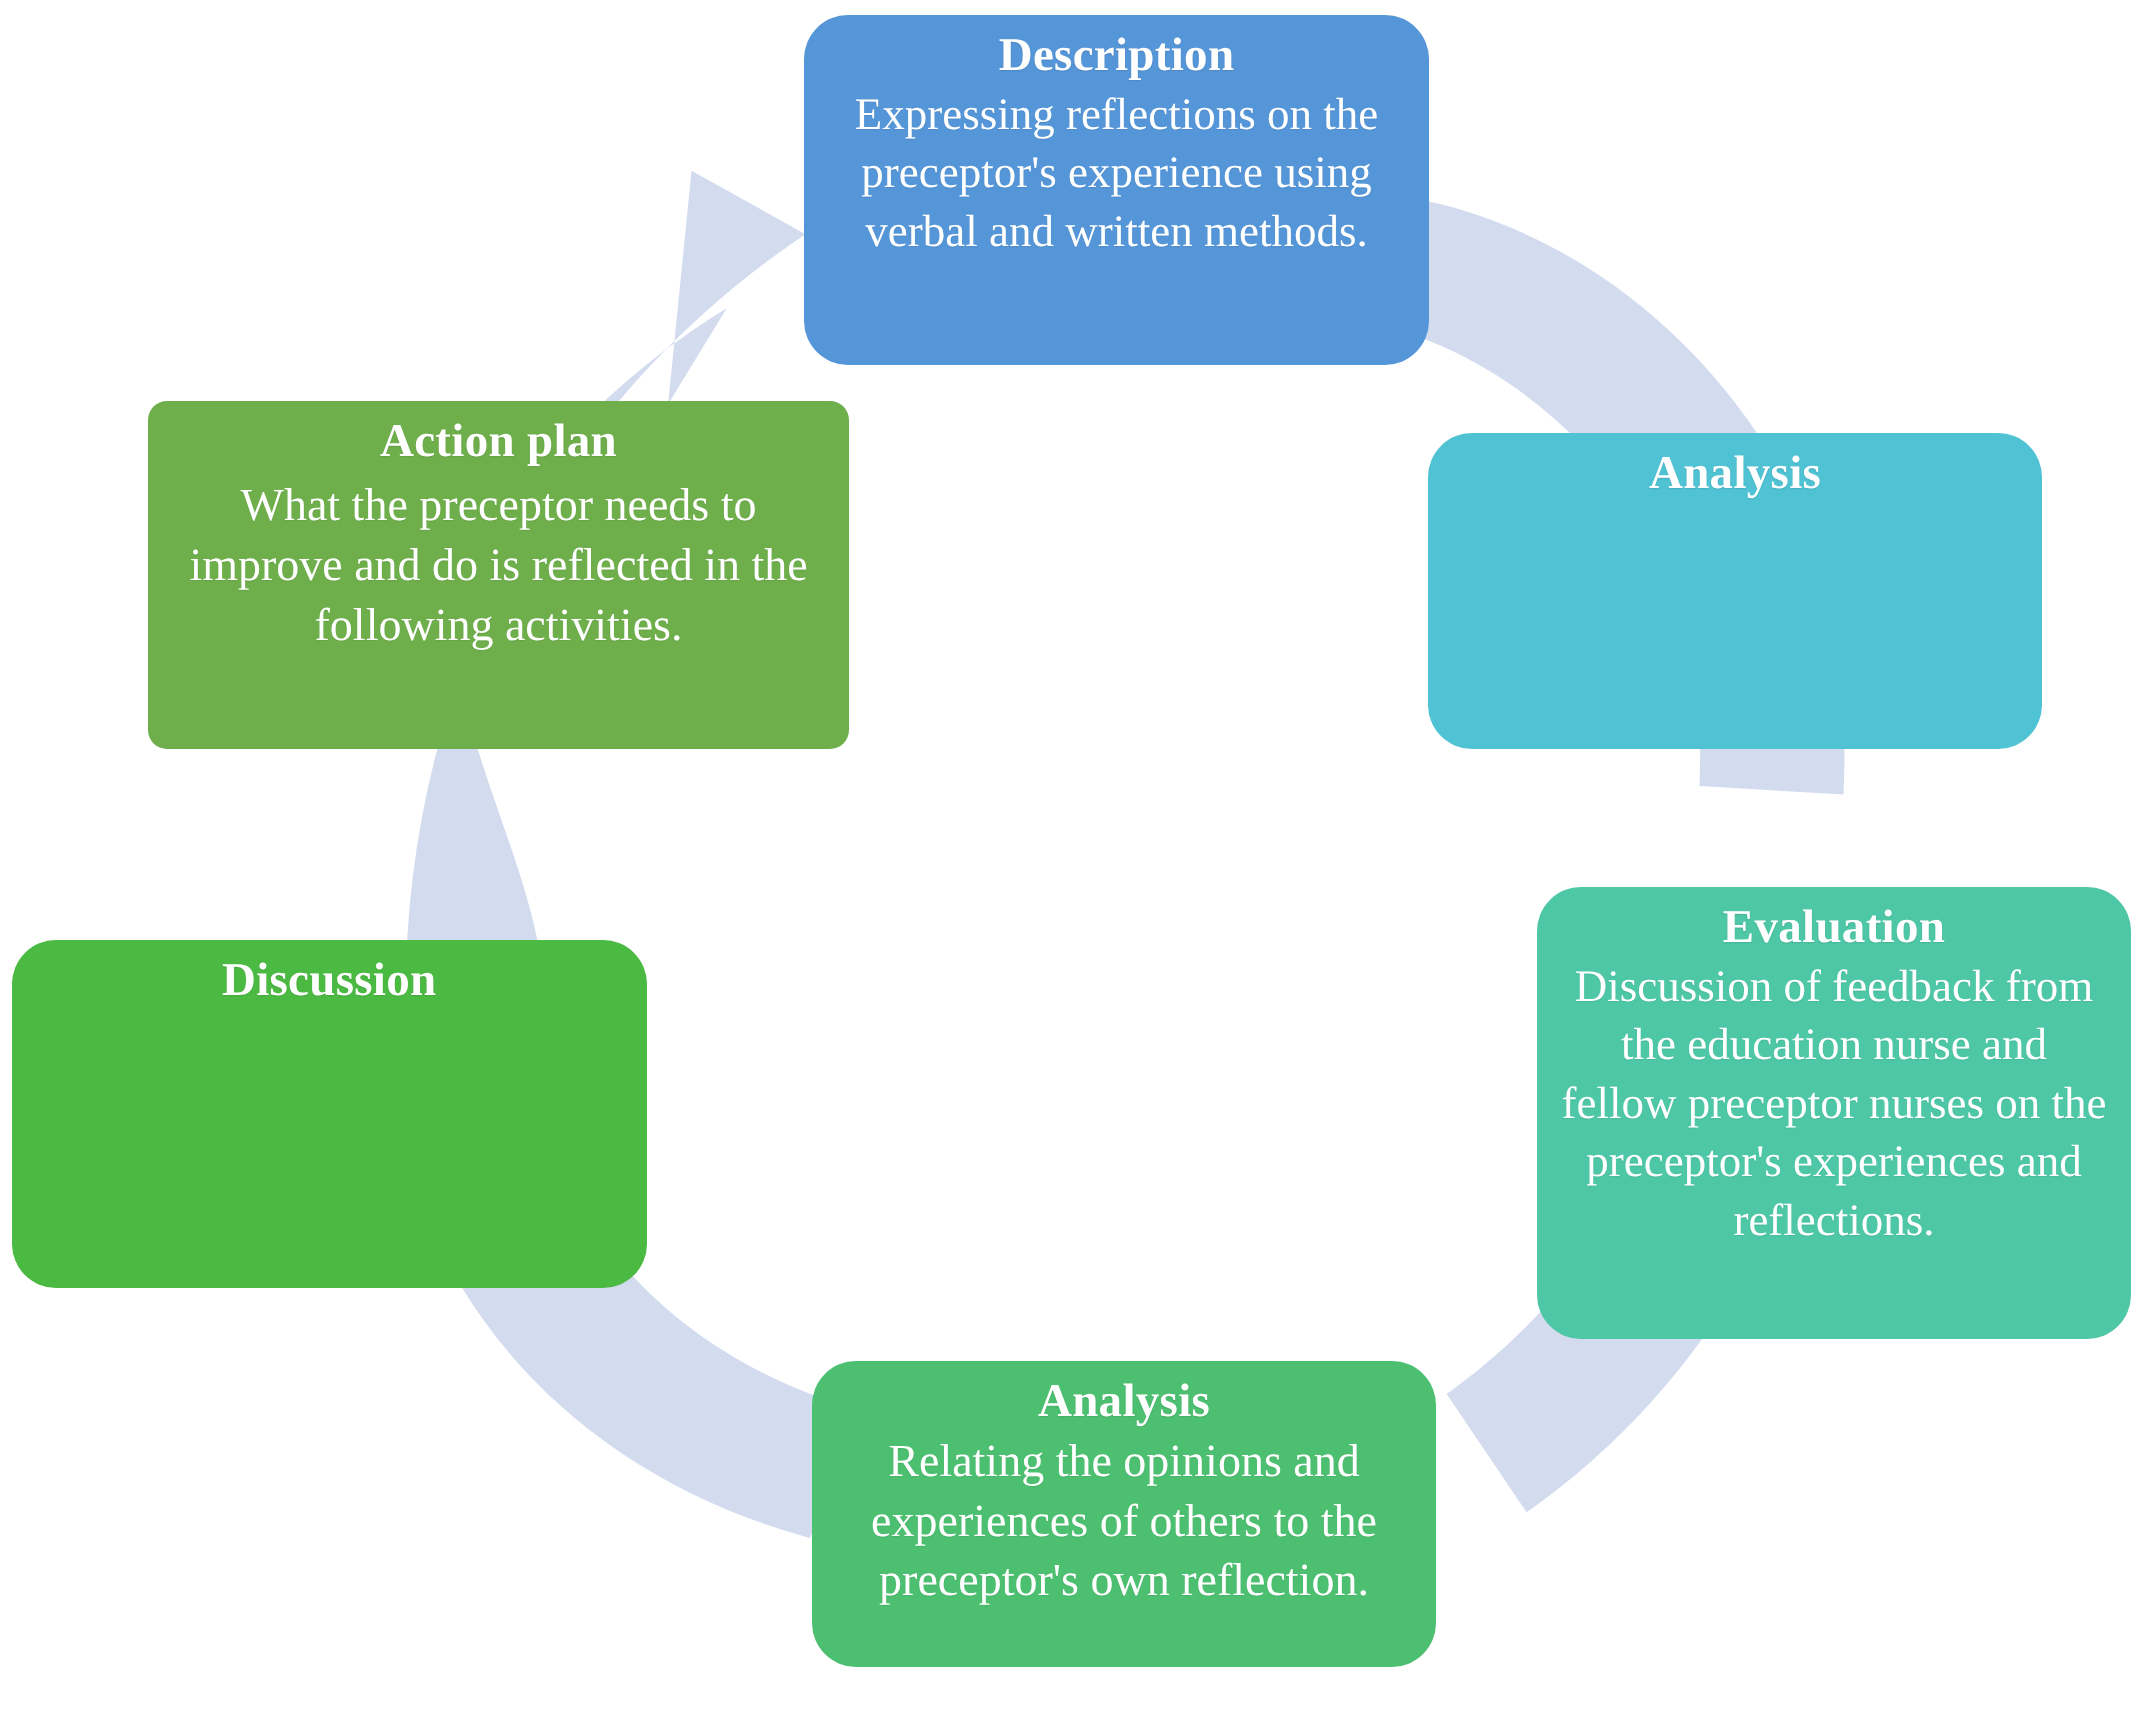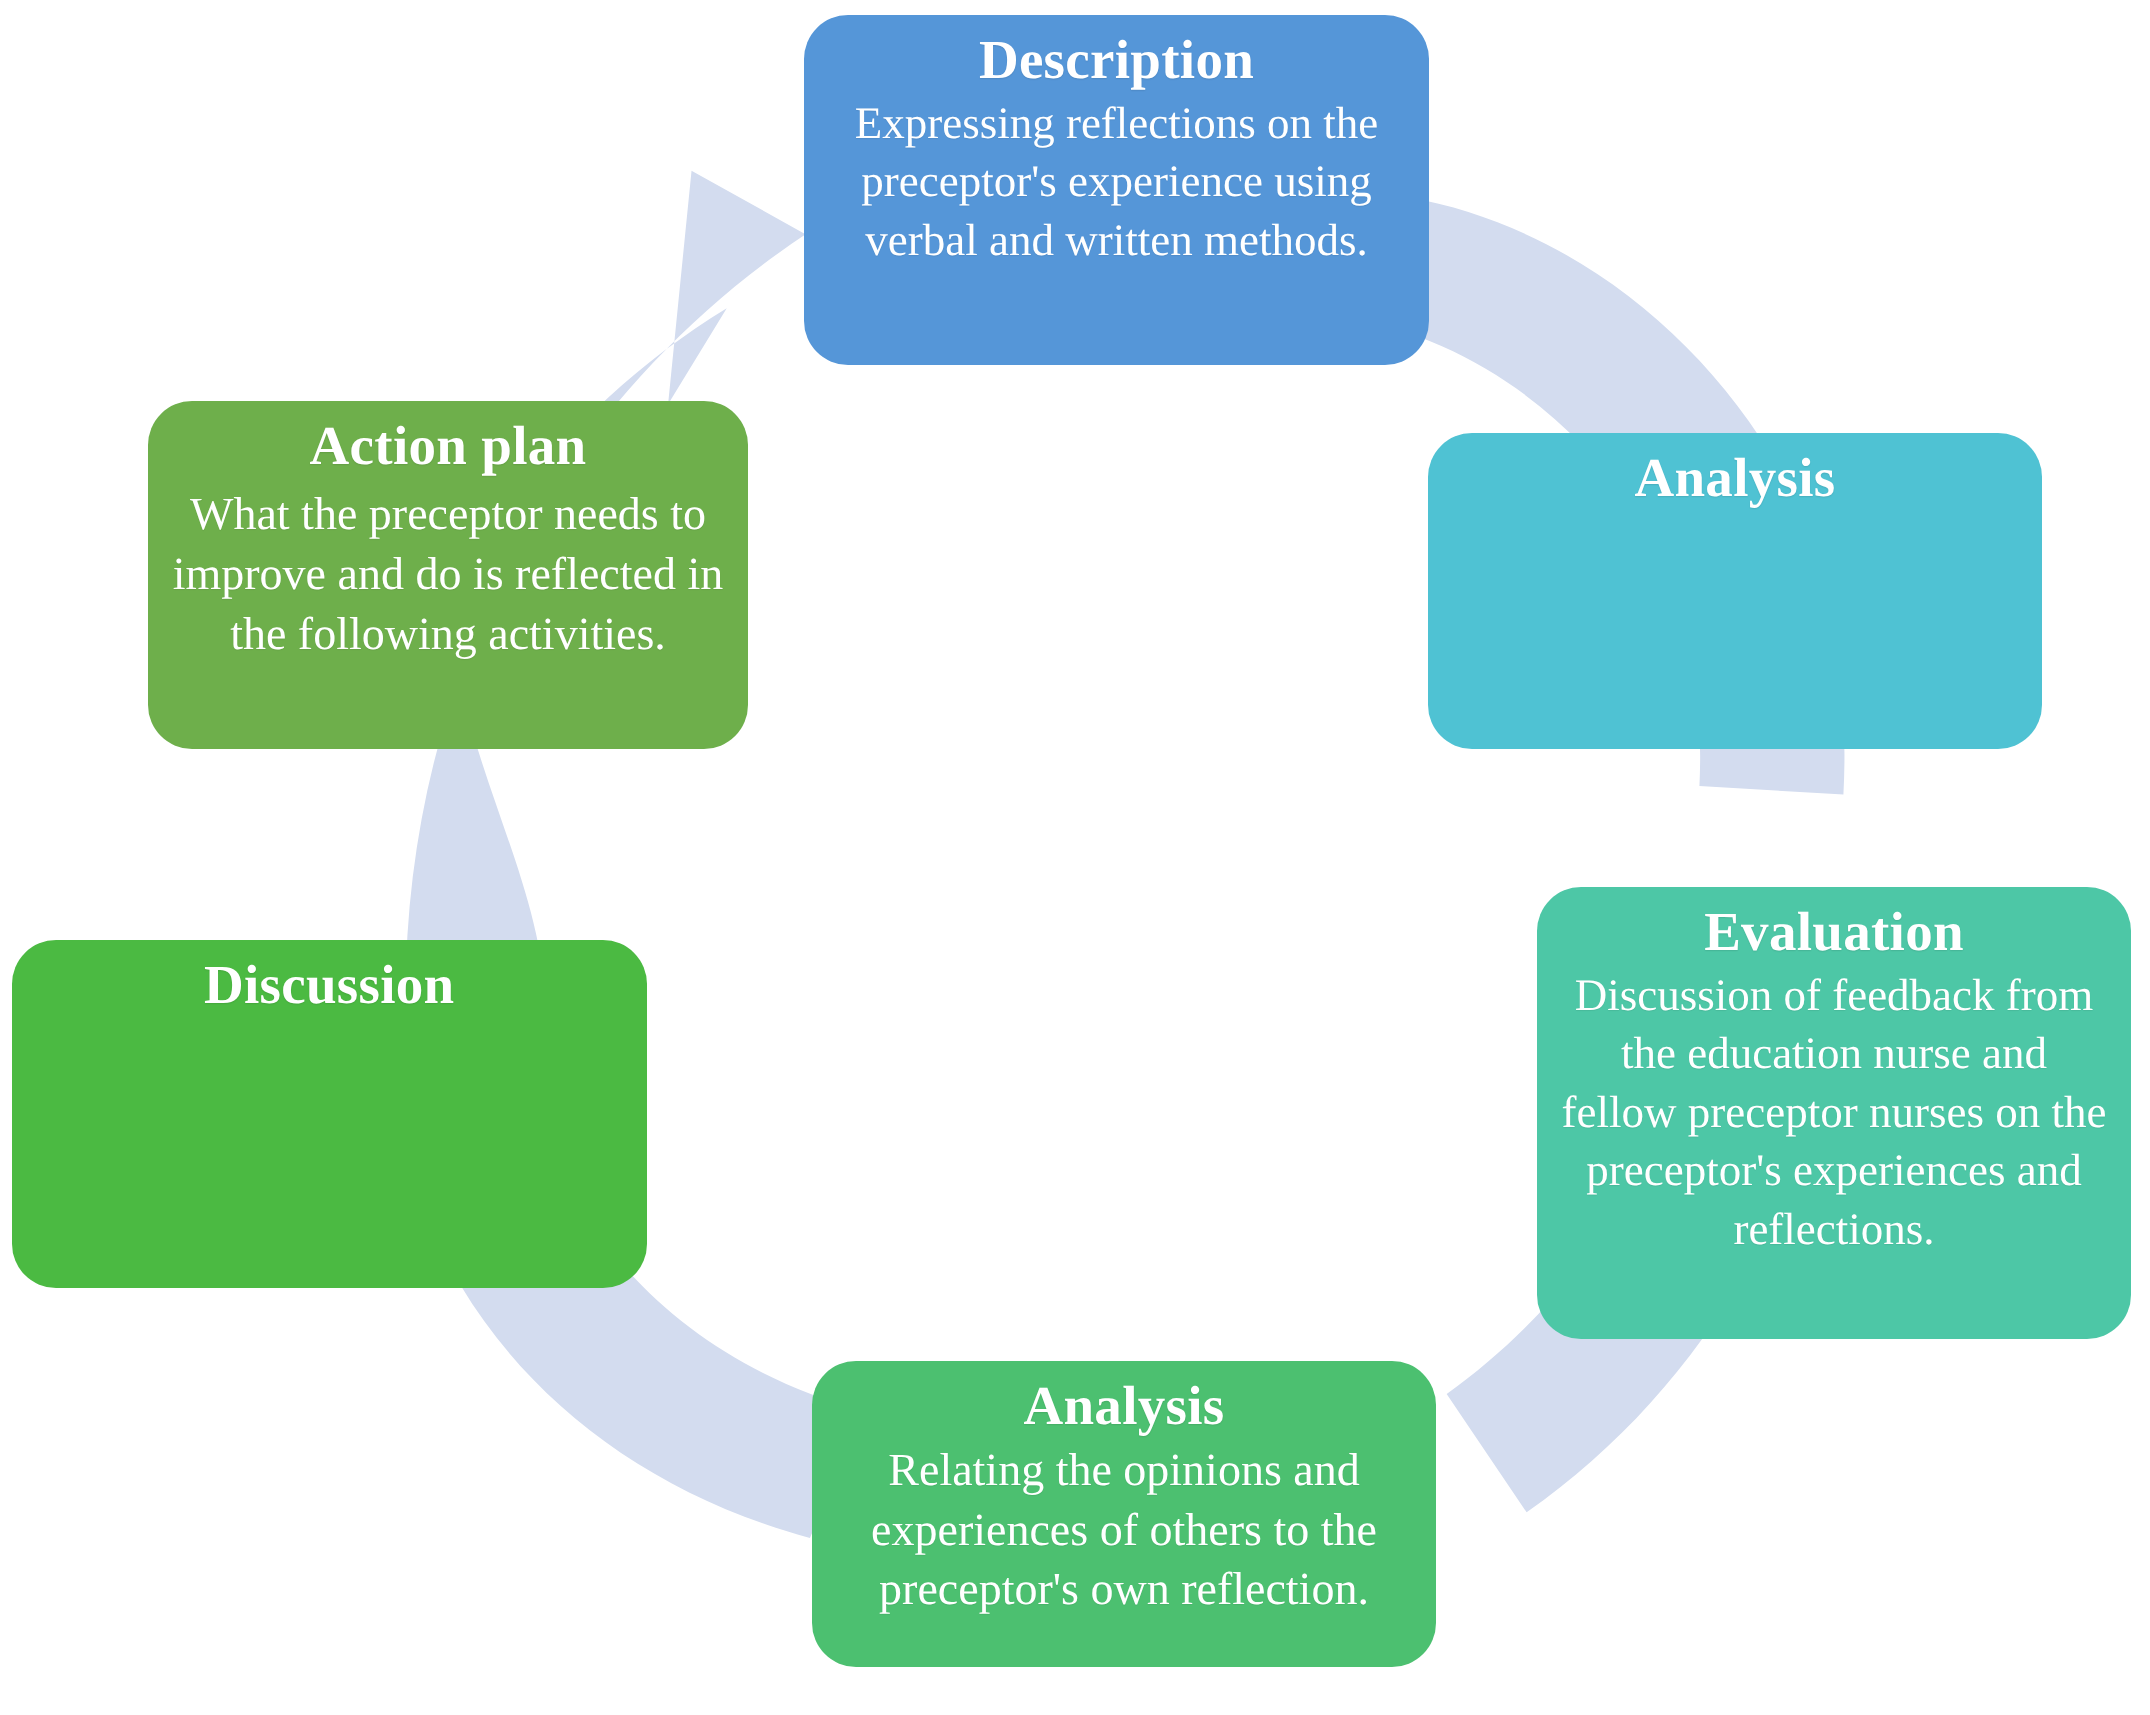--- a/index.html
+++ b/index.html
@@ -35,21 +35,21 @@
     padding: 14px 23.5px 18px 23.5px;
     display: flex;
     flex-direction: column;
     align-items: center;
     justify-content: flex-start;
     color: #ffffff;
     text-align: center;
     text-rendering: geometricPrecision;
   }
   .node-title {
-    font-size: 55px;
+    font-size: 47px;
     font-weight: bold;
     line-height: 1.12;
     letter-spacing: 0.3px;
     margin: 0 0 3.2px 0;
     text-shadow: 0 1.1px 1.6px rgba(0,0,0,0.10);
   }
   .node-body {
     font-size: 46px;
     font-weight: normal;
     line-height: 1.30;
@@ -74,21 +74,21 @@
 
   #node-analysis {
     left: 812px;  top: 1361px;  width: 624px; height: 306px;
   }
 
   #node-conclusion {
     left: 11.7px;    top: 940px;  width: 635px; height: 348px;
   }
 
   #node-actionplan {
-    left: 148px;   top: 401px;   width: 600px; height: 348px;
+    left: 148px;   top: 401px;   width: 701px; height: 348px; border-radius: 19px;
   }
   #node-actionplan .node-title { margin-bottom: 7.5px; }
 </style>
 </head>
 <body>
 
 <div id="stage">
 
   <svg id="ring-layer" viewBox="0 0 4032 3216">
 

